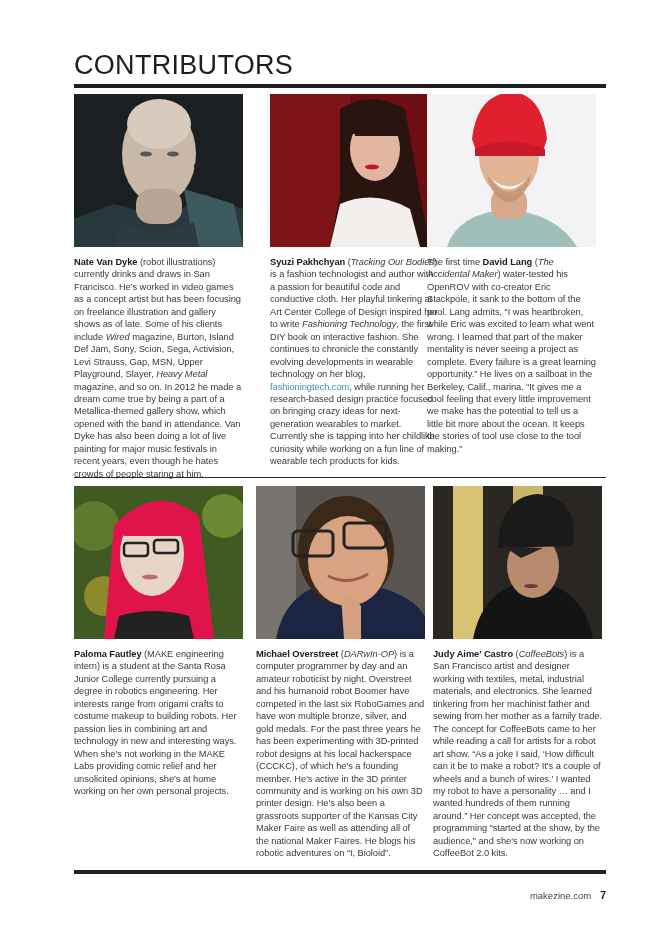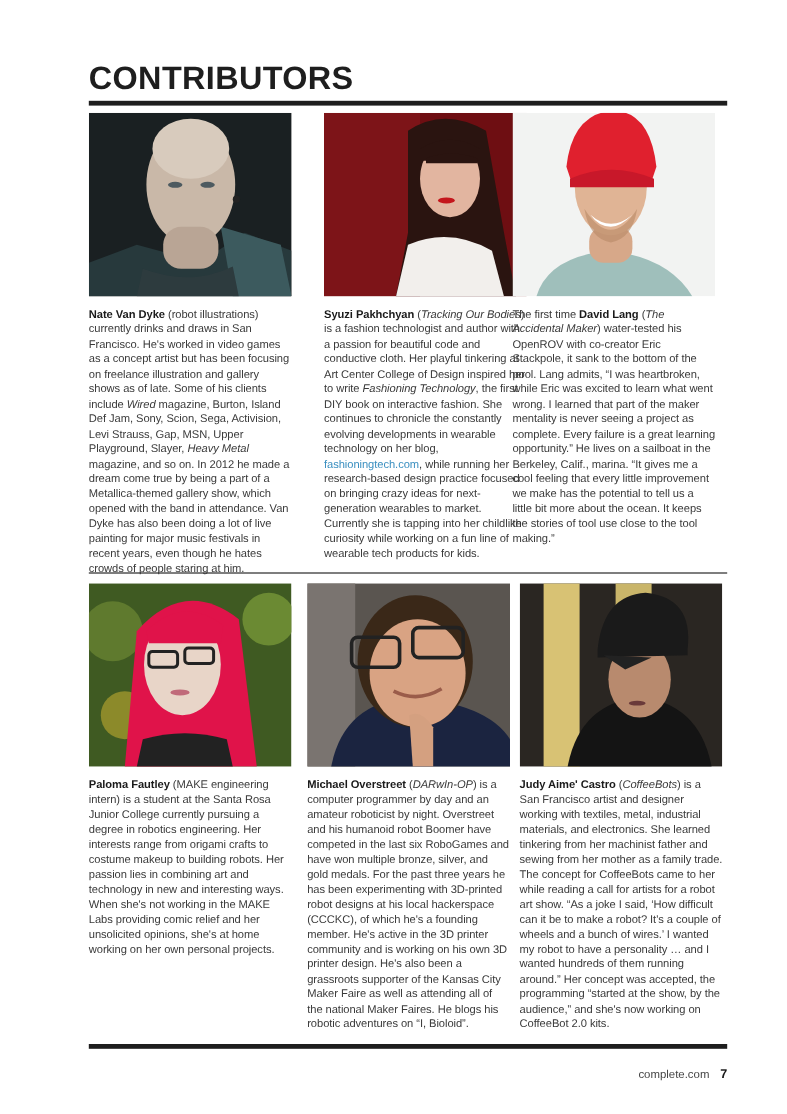--- a/index.html
+++ b/index.html
@@ -1,18 +1,18 @@
 <!DOCTYPE html>
 <html><head>
 <meta charset="utf-8">
 <style>
   html, body { margin:0; padding:0; background:#ffffff; }
   body { width:656px; height:928px; position:relative; overflow:hidden;
          font-family:"Liberation Sans", sans-serif; color:#333; }
-  .title { position:absolute; left:74px; top:48px; font-size:27px; font-weight:bold;
+  .title { position:absolute; left:74px; top:48px; font-size:27px; font-weight:normal;
            letter-spacing:0.3px; color:#1e1e1e; line-height:34px; margin:0; }
   .rule-thick { position:absolute; left:74px; width:532px; height:4px; background:#1e1e1e; }
   .rule-thin { position:absolute; left:74px; width:532px; height:1px; background:#2a2a2a; }
   .row { position:absolute; left:74px; width:532px; }
   .col { position:absolute; top:0; width:169px; }
   .photo { width:169px; height:153px; position:relative; overflow:hidden; }
   .bio { margin-top:9px; font-size:9.3px; line-height:12.45px; color:#3a3a3a;
          letter-spacing:-0.05px; }
   .bio b { color:#1a1a1a; }
   .bio a { color:#3a8fc0; text-decoration:none; }
@@ -145,14 +145,14 @@
     </div>
     <div class="bio">
       <b>Judy Aime' Castro</b><span> (</span><i>CoffeeBots</i><span>) </span><span>is a San Francisco artist and designer working with textiles, metal, industrial materials, and electronics. She learned tinkering from her machinist father and sewing from her mother as a family trade. The concept for CoffeeBots came to her while reading a call for artists for a robot art show. “As a joke I said, ‘How difficult can it be to make a robot? It's a couple of wheels and a bunch of wires.’ I wanted my robot to have a personality … and I wanted hundreds of them running around.” Her concept was accepted, the programming “started at the show, by the audience,” and she's now working on CoffeeBot 2.0 kits.</span>
     </div>
   </div>
 </div>
 
 <div class="rule-thick" style="top:870px"></div>
 
 <div class="footer">
-  <span>complete.com</span><span class="pg">7</span>
+  <span>makezine.com</span><span class="pg">7</span>
 </div>
 
 </body></html>

